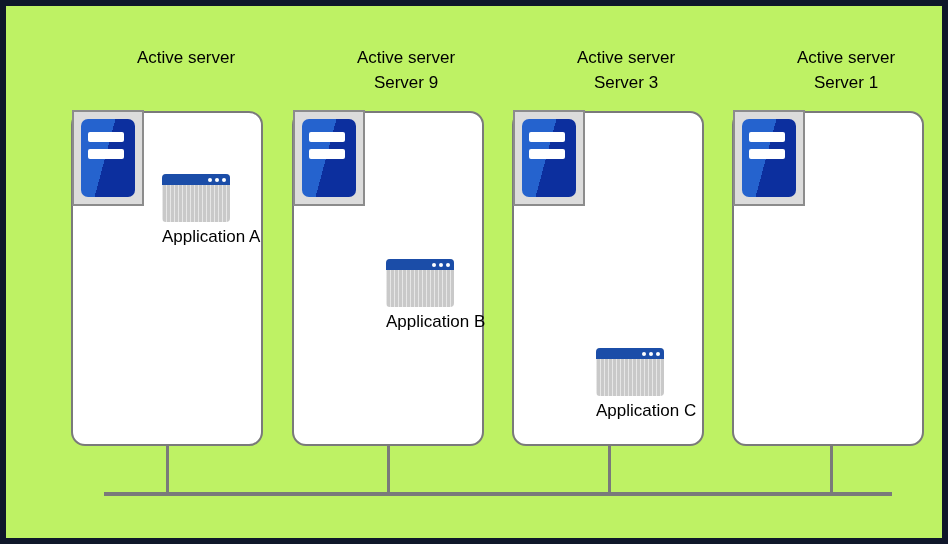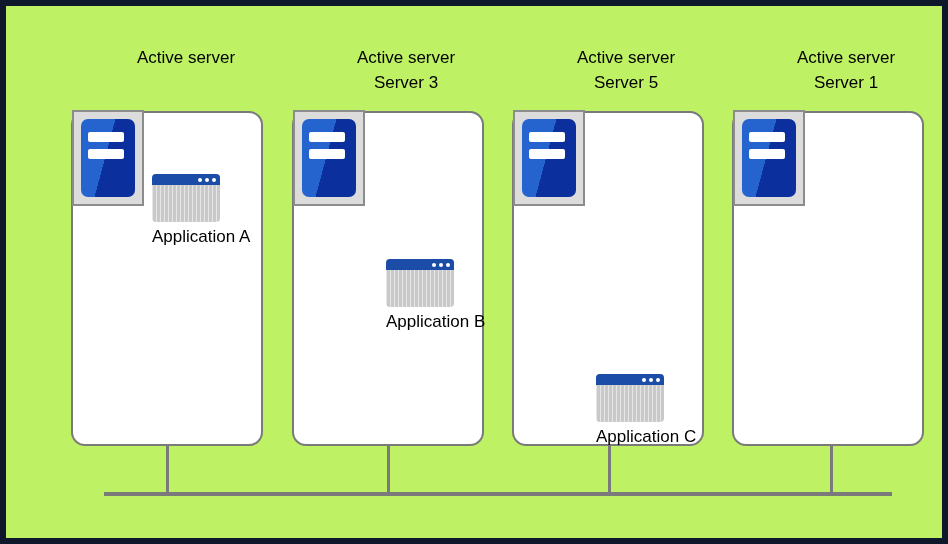--- a/index.html
+++ b/index.html
@@ -143,34 +143,34 @@
 
   <div class="server-box" style="left:65px; top:105px; width:192px; height:335px;"></div>
 
   <div class="server-icon" style="left:66px; top:104px;">
     <div class="slab">
       <div class="bar b1"></div>
       <div class="bar b2"></div>
     </div>
   </div>
 
-  <div class="app" style="left:146px; top:168px;">
+  <div class="app" style="left:156px; top:168px;">
     <div class="app-icon">
       <div class="titlebar">
         <span class="dot"></span>
         <span class="dot"></span>
         <span class="dot"></span>
       </div>
     </div>
     <div class="app-label">Application  A</div>
   </div>
 
   <div class="server-title" style="left:310px; top:40px; width:180px;">
     <span>Active server</span>
-    <span class="line2">Server 3</span>
+    <span class="line2">Server 9</span>
   </div>
 
   <div class="server-box" style="left:286px; top:105px; width:192px; height:335px;"></div>
 
   <div class="server-icon" style="left:287px; top:104px;">
     <div class="slab">
       <div class="bar b1"></div>
       <div class="bar b2"></div>
     </div>
   </div>
@@ -181,33 +181,33 @@
         <span class="dot"></span>
         <span class="dot"></span>
         <span class="dot"></span>
       </div>
     </div>
     <div class="app-label">Application  B</div>
   </div>
 
   <div class="server-title" style="left:530px; top:40px; width:180px;">
     <span>Active server</span>
-    <span class="line2">Server 5</span>
+    <span class="line2">Server 3</span>
   </div>
 
   <div class="server-box" style="left:506px; top:105px; width:192px; height:335px;"></div>
 
   <div class="server-icon" style="left:507px; top:104px;">
     <div class="slab">
       <div class="bar b1"></div>
       <div class="bar b2"></div>
     </div>
   </div>
 
-  <div class="app" style="left:590px; top:342px;margin-top:26px;">
+  <div class="app" style="left:590px; top:342px;">
     <div class="app-icon">
       <div class="titlebar">
         <span class="dot"></span>
         <span class="dot"></span>
         <span class="dot"></span>
       </div>
     </div>
     <div class="app-label">Application  C</div>
   </div>
 

